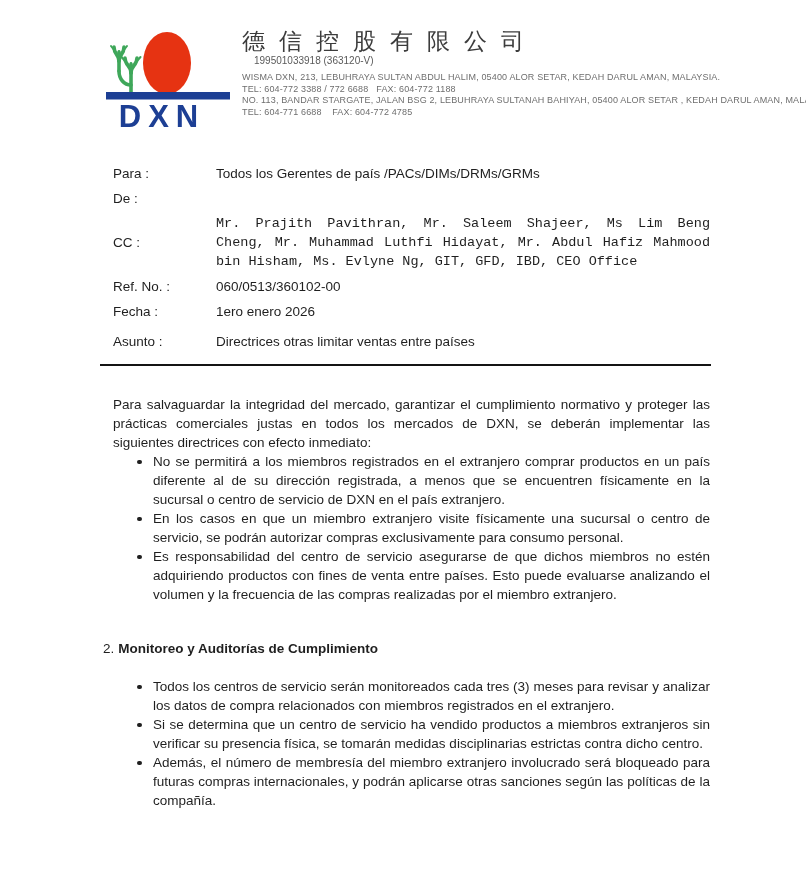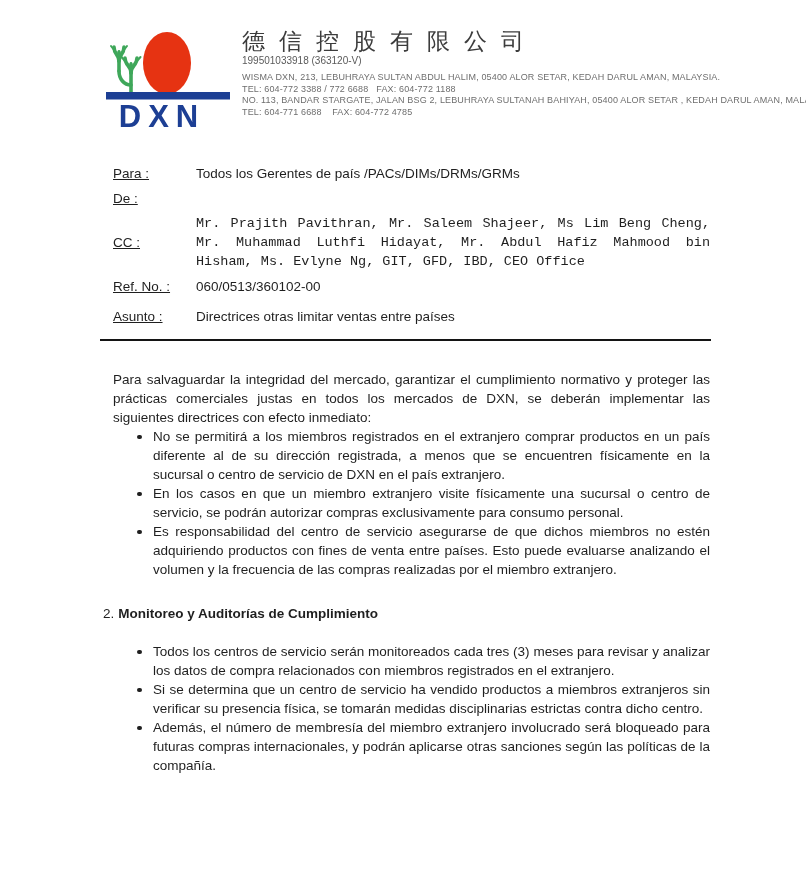--- a/index.html
+++ b/index.html
@@ -18,46 +18,46 @@
   .company-cn {
     font-size: 23px; line-height: 26px; letter-spacing: 14px;
     color: #3c3c3c; white-space: nowrap;
     font-family: "DejaVu Sans", sans-serif;
   }
   .company-en-row { display: flex; align-items: flex-end; margin-top: 1px; }
   .company-en {
     color: #1d3f94; font-weight: bold; font-size: 28px; line-height: 28px;
     letter-spacing: 3px; white-space: nowrap;
   }
-  .reg-no { font-size: 10px; color: #5a5a5a; margin-left: 0; padding-bottom: 2px; white-space: pre; }
+  .reg-no { font-size: 10px; color: #5a5a5a; margin-left: 12px; padding-bottom: 2px; white-space: pre; }
   .addr-block { margin-top: 4px; }
   .addr {
     font-size: 9px; line-height: 11.5px; color: #6e6e6e;
     letter-spacing: 0.15px; white-space: pre;
   }
 
   
   .fields { margin: 30px 0 0 113px; width: 597px; font-size: 13.5px; line-height: 19px; }
   .frow { display: flex; margin-bottom: 6px; }
-  .flabel { flex: 0 0 83px; width: 83px; text-decoration: underline; }
-  .fvalue { flex: 1; }
+  .flabel { flex: 0 0 83px; width: 83px; }
+  .fvalue { flex: 1; margin-left: 20px; }
   .frow.cc { align-items: center; margin-top: 2px; }
   .frow.cc .fvalue { text-align: justify; font-family: Liberation Mono, monospace; }
   .frow.asunto { margin-top: 11px; }
 
   .rule {
     border: none; border-top: 2px solid #141414;
     margin: 13px 0 0 100px; width: 611px; height: 0;
   }
 
   
   .content { margin: 29px 0 0 113px; width: 597px; font-size: 13.5px; line-height: 19px; }
   .intro { margin: 0; text-align: justify; }
   h3.sec { font-size: 13.5px; line-height: 19px; font-weight: normal; margin: 31px 0 19px -10px; }
-  h3.sec.second { margin-top: 25px; }
+  h3.sec.second { margin-top: 35px; }
   h3.sec .st { font-weight: bold; margin-left: 4px; }
   ul.blist { list-style: none; margin: 0; padding: 0; }
   ul.blist li { position: relative; padding-left: 40px; text-align: justify; }
   ul.blist li::before {
     content: ""; position: absolute; left: 24px; top: 7.5px;
     width: 4.5px; height: 4.5px; border-radius: 50%; background: #1f1f1f;
   }
 </style>
 </head>
 <body>
@@ -112,20 +112,24 @@
       <div class="flabel">De :</div>
     </div>
     <div class="frow cc">
       <div class="flabel">CC :</div>
       <div class="fvalue">Mr. Prajith Pavithran, Mr. Saleem Shajeer, Ms Lim Beng Cheng, Mr. Muhammad Luthfi Hidayat, Mr. Abdul Hafiz Mahmood bin Hisham, Ms. Evlyne Ng, GIT, GFD, IBD, CEO Office</div>
     </div>
     <div class="frow">
       <div class="flabel">Ref. No. :</div>
       <div class="fvalue">060/0513/360102-00</div>
     </div>
+    <div class="frow">
+      <div class="flabel">Fecha :</div>
+      <div class="fvalue">1ero enero 2026</div>
+    </div>
     <div class="frow asunto">
       <div class="flabel">Asunto :</div>
       <div class="fvalue">Directrices otras limitar ventas entre países</div>
     </div>
   </section>
 
   <hr class="rule">
 
   <main class="content">
     <p class="intro">Para salvaguardar la integridad del mercado, garantizar el cumplimiento normativo y proteger las prácticas comerciales justas en todos los mercados de DXN, se deberán implementar las siguientes directrices con efecto inmediato:</p>

